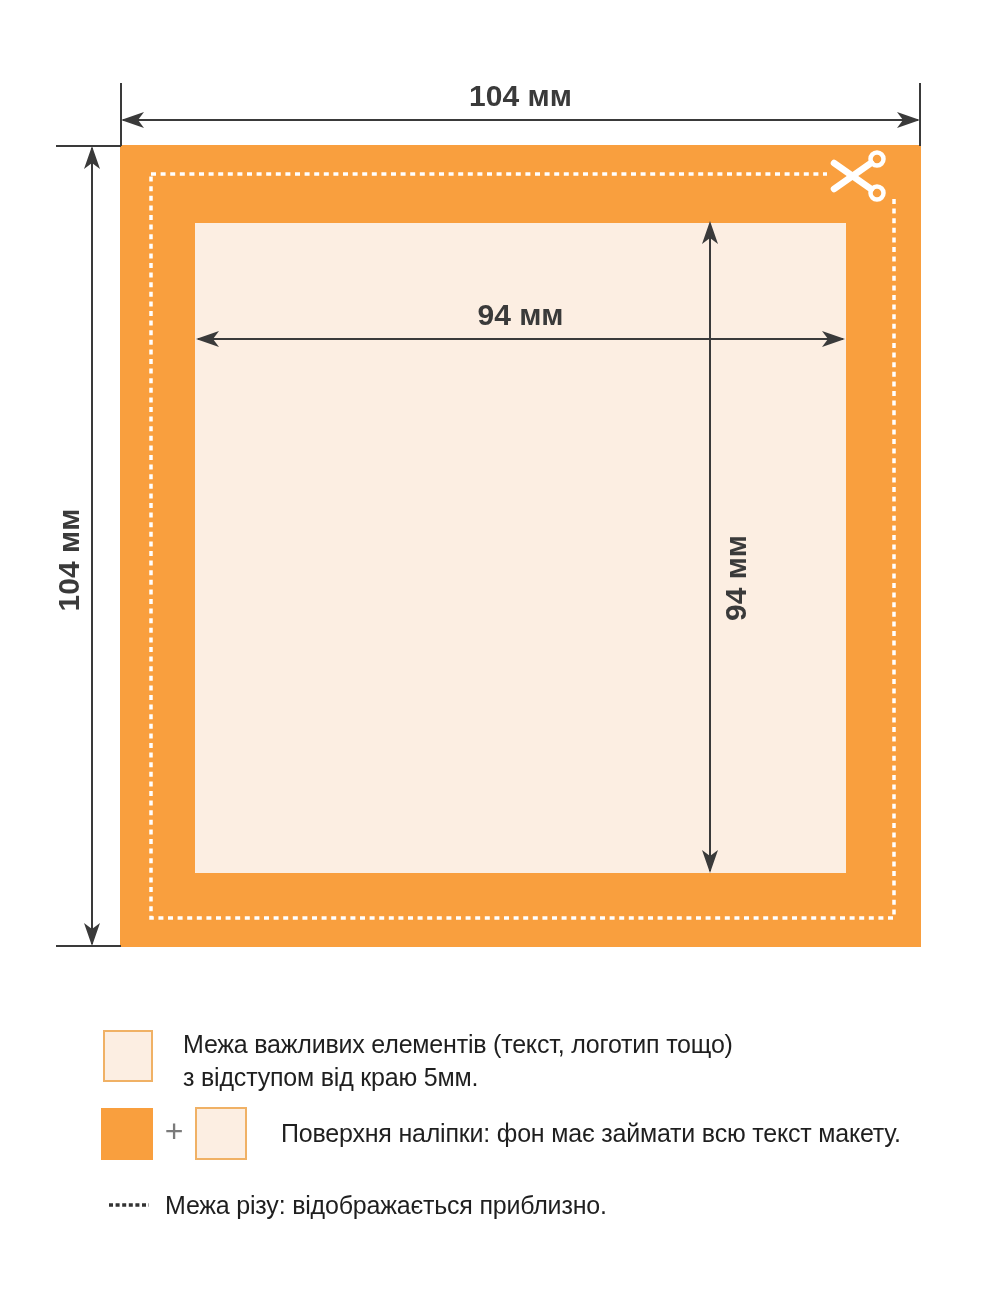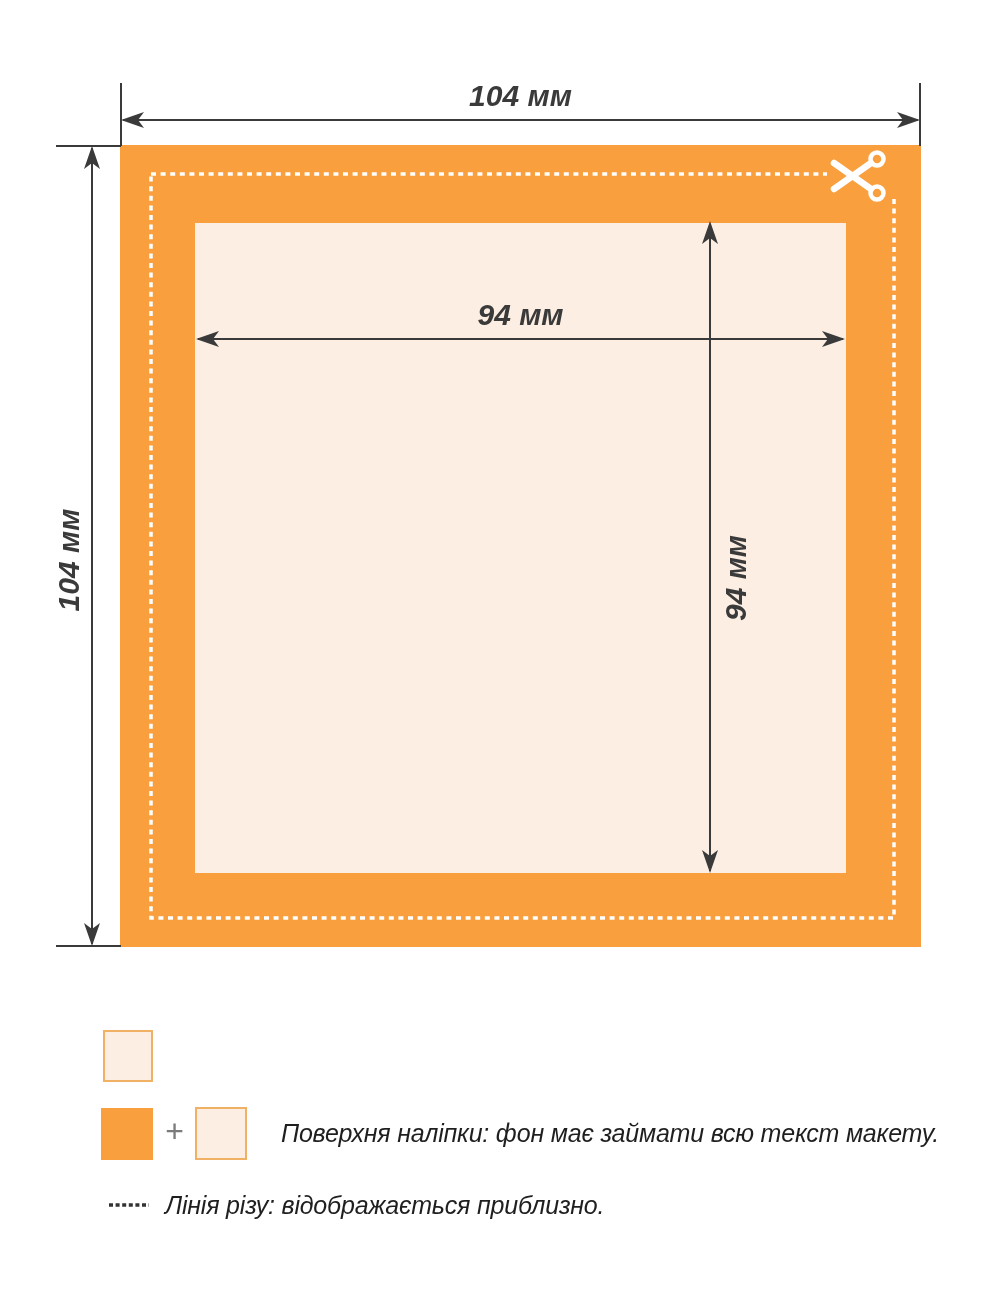--- a/index.html
+++ b/index.html
@@ -6,21 +6,21 @@
     --orange:#F99F3E;
     --cream:#FCEEE2;
     --line:#3A3A3A;
     --swatch-border:#F0B165;
     --legend-text:#1F1F1F;
     --plus:#7B7B7B;
   }
   *{margin:0;padding:0;box-sizing:border-box;}
   html,body{background:#fff;}
   body{font-family:"Liberation Sans","DejaVu Sans",sans-serif;}
-  .page{position:relative;width:1000px;height:1301px;background:#fff;overflow:hidden;font-style:italic;}
+  .page{position:relative;width:1000px;height:1301px;background:#fff;overflow:hidden;}
 
   
   .orange-square{position:absolute;left:120px;top:145px;width:801px;height:802px;background:var(--orange);}
   .safe-area{position:absolute;left:75px;top:78px;width:651px;height:650px;background:var(--cream);}
   .overlay{position:absolute;left:0;top:0;width:1000px;height:1000px;pointer-events:none;}
   .dimline{stroke:var(--line);stroke-width:2;fill:none;}
   .arrowhead{fill:var(--line);stroke:none;}
   .cutline{stroke:#FFFFFF;stroke-width:3.5;fill:none;stroke-dasharray:5 4.6;}
   .orange-fill{fill:var(--orange);}
   .scissor-stroke{stroke:#FFFFFF;fill:none;stroke-linecap:round;}
@@ -94,26 +94,28 @@
 
   <div class="dim-label dim-top">104 мм</div>
   <div class="dim-label dim-left">104 мм</div>
   <div class="dim-label dim-inner-h">94 мм</div>
   <div class="dim-label dim-inner-v">94 мм</div>
 
   <div>
 
     <div class="swatch sw-cream" style="left:103px;top:1030px;width:50px;height:52px;"></div>
     <div class="legend-text" style="left:183px;top:1028px;">
+      <div>Межа важливих елементів (текст, логотип тощо)</div>
+      <div>з відступом від краю 5мм.</div>
     </div>
 
     <div class="swatch sw-orange" style="left:101px;top:1108px;width:52px;height:52px;"></div>
     <div class="plus-sign">+</div>
     <div class="swatch sw-cream" style="left:195px;top:1107px;width:52px;height:53px;"></div>
     <div class="legend-text" style="left:281px;top:1117px;">Поверхня наліпки: фон має займати всю текст макету.</div>
 
     <svg class="dash-sample" width="42" height="8" viewBox="0 0 42 8" xmlns="http://www.w3.org/2000/svg">
       <line x1="1" y1="4" x2="41" y2="4" stroke="#333333" stroke-width="3.5" stroke-dasharray="4 2.6"></line>
     </svg>
-    <div class="legend-text" style="left:165px;top:1189px;">Лінія різу: відображається приблизно.</div>
+    <div class="legend-text" style="left:165px;top:1189px;">Межа різу: відображається приблизно.</div>
 
   </div>
 </div>
 
 </body></html>

